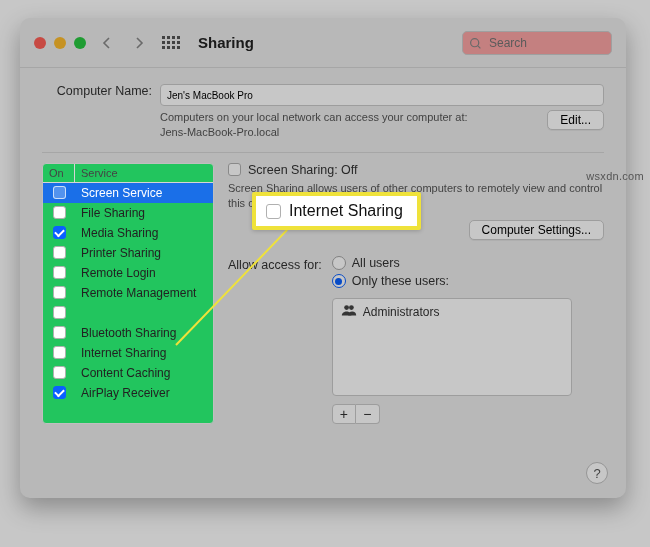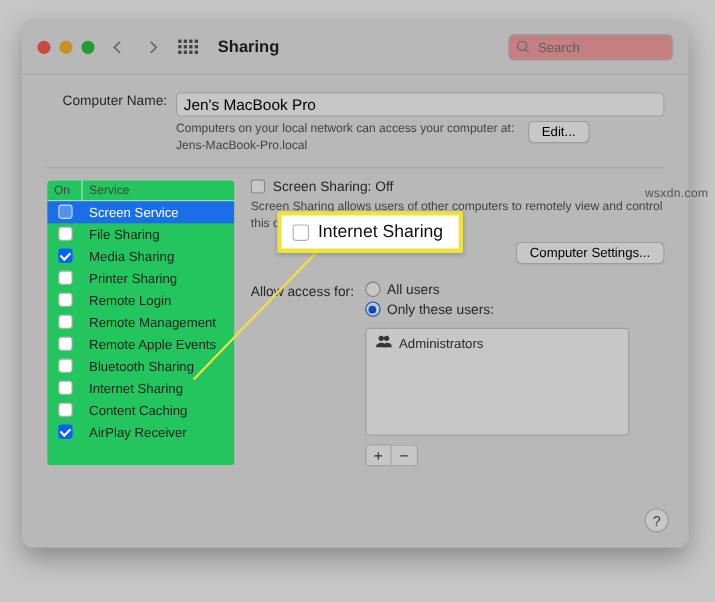--- a/index.html
+++ b/index.html
@@ -16,22 +16,22 @@
   .grid-icon span { background:#555; }
   .title { font-size: 15px; font-weight: 600; color: #222; margin-left: 6px; }
   .search-wrap { margin-left: auto; position: relative; }
   .search { width: 150px; height: 24px; border-radius: 5px; border: 1px solid #ccc; background: #fca5a5; padding: 0 8px 0 26px; font-size: 12px; color: #555; }
   .search-icon { position: absolute; left: 7px; top: 5px; color: #888; }
   .search-icon svg { width: 13px; height: 13px; }
 
   .content { padding: 16px 22px 14px 22px; font-size: 12.5px; color: #333; }
   .row-name { display: flex; align-items: flex-start; gap: 8px; margin-bottom: 4px; }
   .lbl { width: 110px; text-align: right; }
-  .name-input { flex: 1; height: 22px; border: 1px solid #c9c9c9; border-radius: 4px; background: #fff; padding: 0 6px; font-size: 14px; }
-  .sub { margin-left: 118px; font-size: 11px; color: #555; line-height: 1.35; display: flex; align-items: flex-start; gap: 12px; }
+  .name-input { flex: 1; height: 22px; border: 1px solid #c9c9c9; border-radius: 4px; background: #fff; padding: 0 6px; font-size: 10px; }
+  .sub { margin-left: 118px; font-size: 11px; color: #555; line-height: 1.35; display: flex; justify-content: space-between; align-items: flex-start; gap: 12px; }
   .btn { background: #fff; border: 1px solid #c9c9c9; border-radius: 5px; padding: 2px 12px; font-size: 12px; cursor: default; box-shadow: 0 1px 0 rgba(0,0,0,.05); white-space: nowrap; }
   hr { border: 0; border-top: 1px solid #d5d5d5; margin: 12px 0 10px; }
 
   .main { display: flex; gap: 14px; }
   .services { width: 172px; border: 1px solid #bfbfbf; border-radius: 4px; background: #22c55e; overflow: hidden; position: relative; z-index: 60; }
   .sv-head { display: flex; border-bottom: 1px solid #d5d5d5; font-size: 11px; color: #444; }
   .sv-head .c-on { width: 32px; padding: 3px 6px; border-right: 1px solid #d5d5d5; }
   .sv-head .c-sv { flex:1; padding: 3px 6px; }
   .sv-row { display: flex; align-items: center; font-size: 12px; color: #222; height: 20px; }
   .sv-row .c-on { width: 32px; display:flex; justify-content:center; }
@@ -166,21 +166,20 @@
           <div class="sv-row">
             <div class="c-on">
               <span class="cb"></span>
             </div>
             <div class="c-sv">Remote Management</div>
           </div>
           <div class="sv-row">
             <div class="c-on">
               <span class="cb"></span>
             </div>
-            <div class="c-sv">Remote Apple Events</div>
           </div>
           <div class="sv-row">
             <div class="c-on">
               <span class="cb"></span>
             </div>
             <div class="c-sv">Bluetooth Sharing</div>
           </div>
           <div class="sv-row">
             <div class="c-on">
               <span class="cb"></span>

